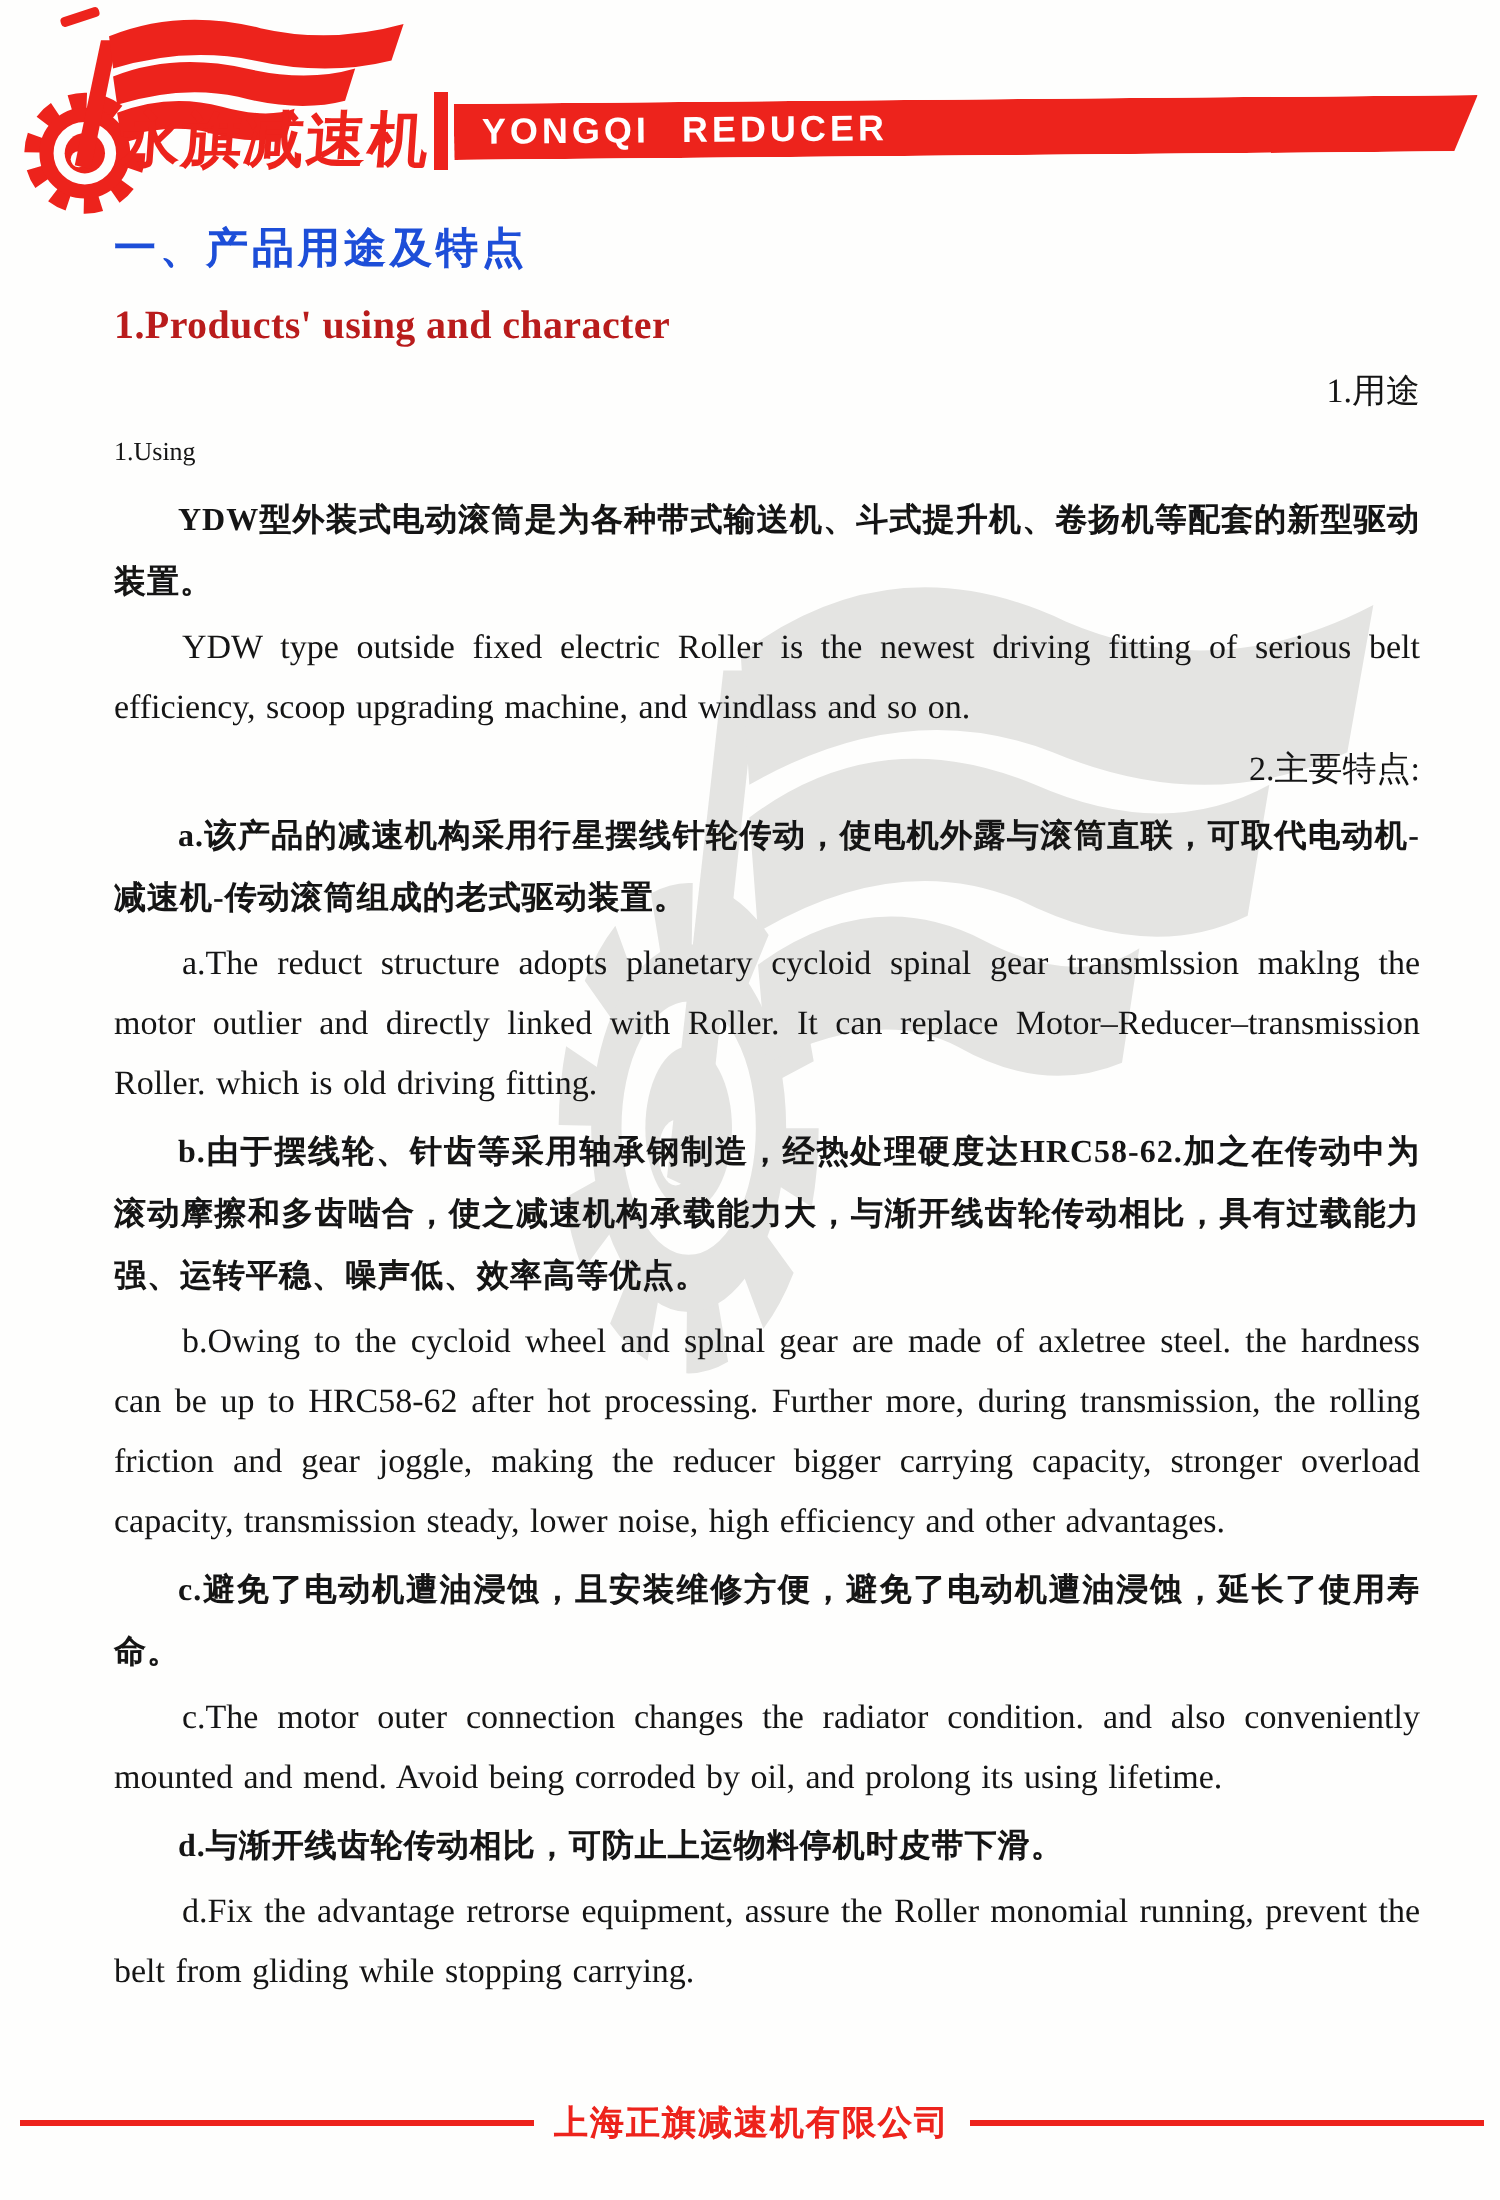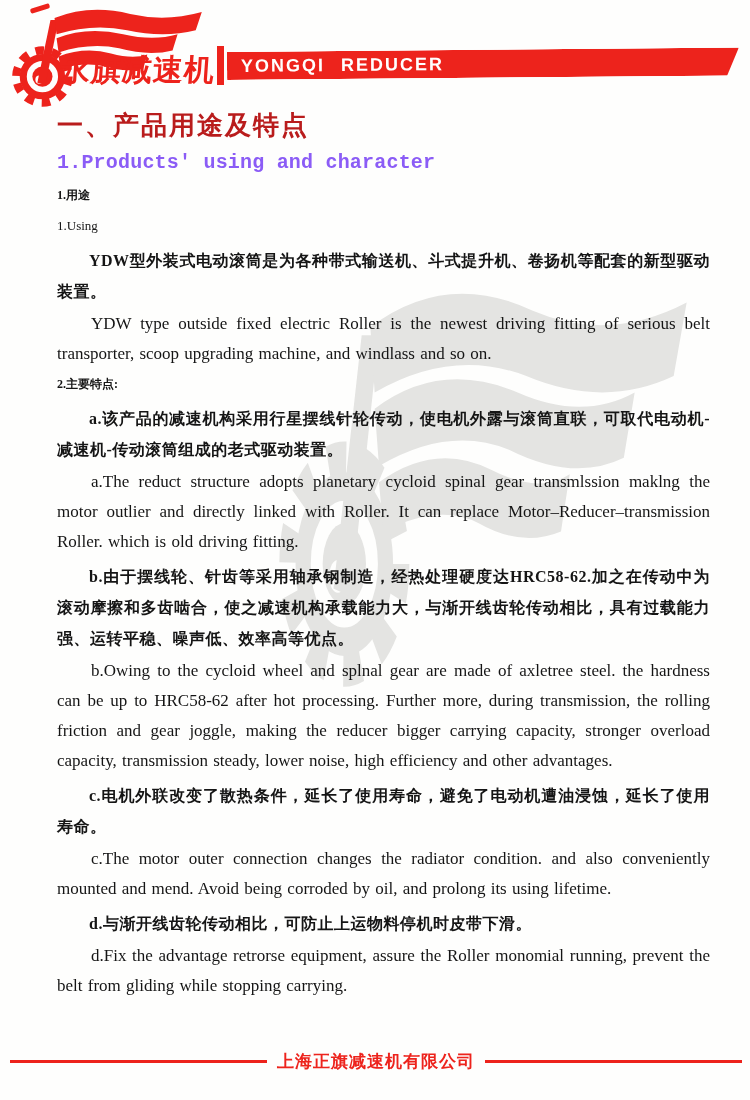--- a/index.html
+++ b/index.html
@@ -17,25 +17,25 @@
           display:flex;align-items:center;z-index:1;}
   .banner-text{color:#ffffff;font-family:"Liberation Sans", sans-serif;font-weight:bold;
                font-size:18px;letter-spacing:2px;word-spacing:9px;padding-left:14px;white-space:nowrap;}
   .corner-mark{position:absolute;left:30px;top:6px;width:20px;height:5px;background:var(--red);
                transform:rotate(-18deg);border-radius:2px;z-index:2;}
   
   .watermark-svg{position:absolute;left:262px;top:278px;width:455px;height:470px;z-index:0;}
   
   .content{position:absolute;left:0;top:0;width:750px;padding:112px 40px 0 57px;
            box-sizing:border-box;z-index:1;}
-  .h-cn{font-family:"Liberation Sans", sans-serif;font-weight:bold;font-size:26px;
-        line-height:26px;margin:0 0 6px 0;color:#b91c1c;letter-spacing:2px;}
-  .h-en{font-family:Liberation Mono, monospace;font-weight:bold;font-size:20px;
-        line-height:26px;margin:12px 0 8px 0;color:#8b5cf6;letter-spacing:0.2px;}
-  .label-cn{font-size:12px;font-weight:700;line-height:23px;margin:0 0 7px 0;}
+  .h-cn{font-family:"Liberation Sans", sans-serif;font-weight:bold;font-size:21px;
+        line-height:26px;margin:0 0 6px 0;color:#1d4ed8;letter-spacing:2px;}
+  .h-en{font-family:Liberation Serif, serif;font-weight:bold;font-size:20px;
+        line-height:26px;margin:12px 0 8px 0;color:#b91c1c;letter-spacing:0.2px;}
+  .label-cn{font-size:17px;font-weight:400;line-height:23px;margin:0 0 7px 0;text-align:right;}
   .label-en{font-size:13px;line-height:23px;margin:0 0 8px 0;}
   .para{margin:0 0 2px 0;text-indent:2em;text-align:justify;}
   .para.cn{font-size:16px;font-weight:600;line-height:31px;letter-spacing:0.5px;margin-bottom:2px;}
   .para.en{font-size:17px;font-weight:400;line-height:30px;margin-bottom:4px;word-spacing:1px;}
   
   .footer{position:absolute;left:0;right:0;top:1050px;display:flex;align-items:center;
           padding:0 8px 0 10px;z-index:1;}
   .footer-rule{flex:1;height:3px;background:var(--red);}
   .footer-company{margin:0 10px;color:var(--red);font-weight:bold;font-size:17px;
                   font-family:Liberation Serif, serif;letter-spacing:1px;white-space:nowrap;}
@@ -79,27 +79,27 @@
       <span class="banner-text">YONGQI  REDUCER</span>
     </div>
   </div>
 
   <div class="content">
     <p class="h-cn">一、产品用途及特点</p>
     <p class="h-en">1.Products' using and character</p>
     <p class="label-cn">1.用途</p>
     <p class="label-en">1.Using</p>
     <p class="para cn">YDW型外装式电动滚筒是为各种带式输送机、斗式提升机、卷扬机等配套的新型驱动装置。</p>
-    <p class="para en">YDW type outside fixed electric Roller is the newest driving fitting of serious belt transporter, scoop upgrading machine, and windlass and so on.</p>
+    <p class="para en">YDW type outside fixed electric Roller is the newest driving fitting of serious belt efficiency, scoop upgrading machine, and windlass and so on.</p>
     <p class="label-cn">2.主要特点:</p>
     <p class="para cn">a.该产品的减速机构采用行星摆线针轮传动，使电机外露与滚筒直联，可取代电动机-减速机-传动滚筒组成的老式驱动装置。</p>
     <p class="para en">a.The reduct structure adopts planetary cycloid spinal gear transmlssion maklng the motor outlier and directly linked with Roller. It can replace Motor–Reducer–transmission Roller. which is old driving fitting.</p>
     <p class="para cn">b.由于摆线轮、针齿等采用轴承钢制造，经热处理硬度达HRC58-62.加之在传动中为滚动摩擦和多齿啮合，使之减速机构承载能力大，与渐开线齿轮传动相比，具有过载能力强、运转平稳、噪声低、效率高等优点。</p>
     <p class="para en">b.Owing to the cycloid wheel and splnal gear are made of axletree steel. the hardness can be up to HRC58-62 after hot processing. Further more, during transmission, the rolling friction and gear joggle, making the reducer bigger carrying capacity, stronger overload capacity, transmission steady, lower noise, high efficiency and other advantages.</p>
-    <p class="para cn">c.电机外联改变了散热条件，延长了使用寿命，避免了电动机遭油浸蚀，延长了使用寿命。</p>
+    <p class="para cn">c.避免了电动机遭油浸蚀，且安装维修方便，避免了电动机遭油浸蚀，延长了使用寿命。</p>
     <p class="para en">c.The motor outer connection changes the radiator condition. and also conveniently mounted and mend. Avoid being corroded by oil, and prolong its using lifetime.</p>
     <p class="para cn">d.与渐开线齿轮传动相比，可防止上运物料停机时皮带下滑。</p>
     <p class="para en">d.Fix the advantage retrorse equipment, assure the Roller monomial running, prevent the belt from gliding while stopping carrying.</p>
   </div>
 
   <div class="footer">
     <span class="footer-rule"></span>
     <span class="footer-company">上海正旗减速机有限公司</span>
     <span class="footer-rule"></span>
   </div>

